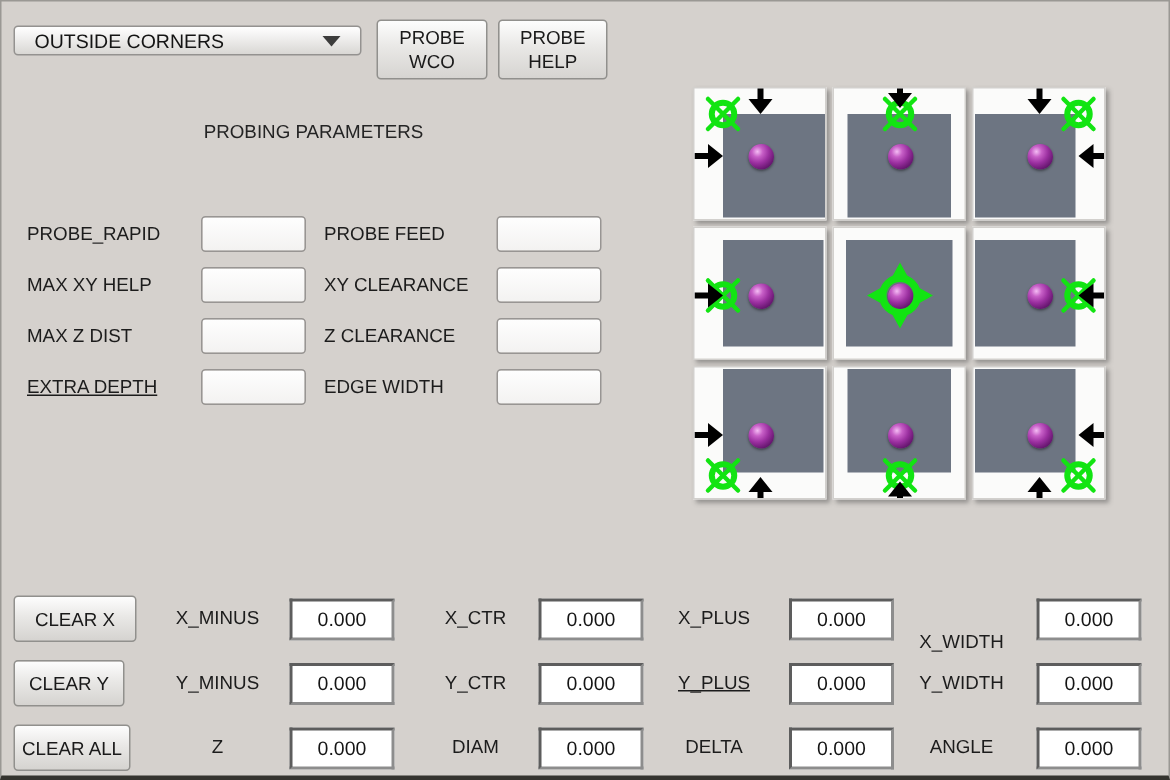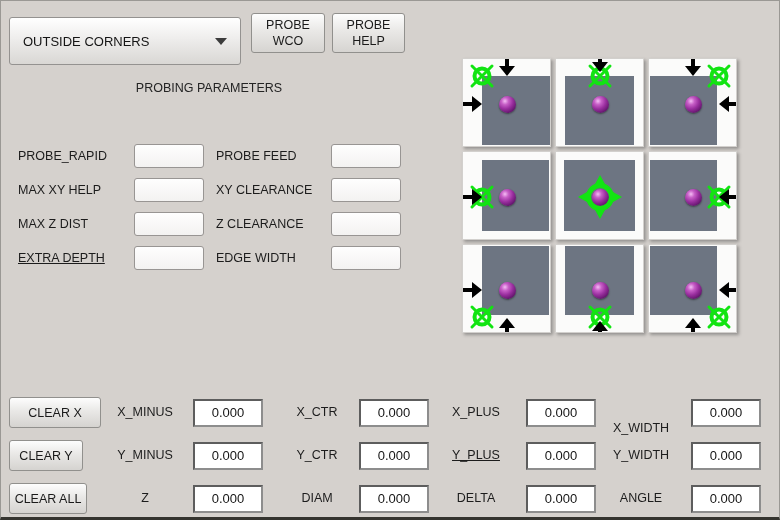--- a/index.html
+++ b/index.html
@@ -7,21 +7,21 @@
     position:relative;width:780px;height:520px;box-sizing:border-box;
     background:#d5d1cd;
     border:1px solid #9a9894;
     border-bottom:3px solid #35342f;
     font-family:"Liberation Sans", sans-serif;
     color:#1b1b1b;
     overflow:hidden;
   }
   
   .combo{
-    position:absolute;left:8px;top:16px;width:232px;height:48px;box-sizing:border-box;
+    position:absolute;left:8px;top:16px;width:232px;height:20px;box-sizing:border-box;
     background:linear-gradient(#ffffff,#eeedec 45%,#d9d7d4);
     border:1px solid #949290;border-radius:3px;
     display:flex;align-items:center;cursor:default;
   }
   .combo-label{flex:1;padding-left:13px;font-size:13px;color:#141414;}
   .combo-arrow{
     width:0;height:0;margin-right:13px;
     border-left:6px solid transparent;border-right:6px solid transparent;
     border-top:7px solid #3c3c3c;
   }
@@ -288,21 +288,21 @@
         </div>
       <div class="ar ar-up" style="left:36px;top:73px;">
           <i class="sh"></i>
           <i class="hd"></i>
         </div>
     </div>
 
   </div>
 
   <div class="rrow" style="top:396px;">
-    <button class="clear-btn" style="left:8px;width:92px;">CLEAR X</button>
+    <button class="clear-btn" style="left:8px;width:82px;">CLEAR X</button>
     <div class="rlabel" style="left:94px;text-align:center;">X_MINUS</div>
     <div class="rvalue" style="left:192px;">0.000</div>
     <div class="rlabel" style="left:266px;">X_CTR</div>
     <div class="rvalue" style="left:358px;">0.000</div>
     <div class="rlabel" style="left:425px;">X_PLUS</div>
     <div class="rvalue" style="left:525px;">0.000</div>
     <div class="rlabel" style="left:590px;margin-top:16px;">X_WIDTH</div>
     <div class="rvalue" style="left:690px;">0.000</div>
   </div>
 

